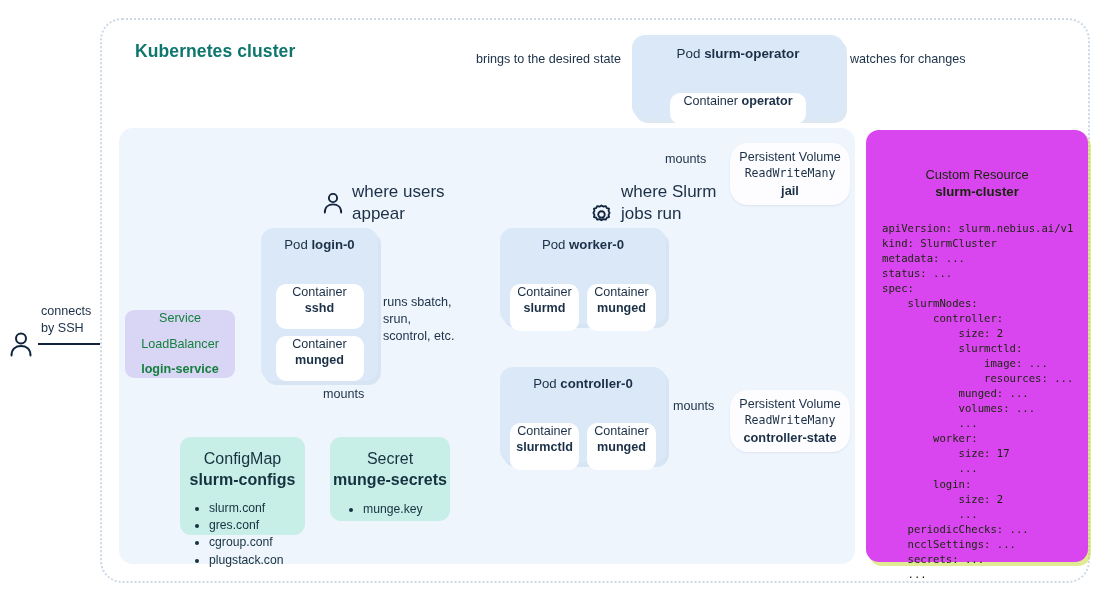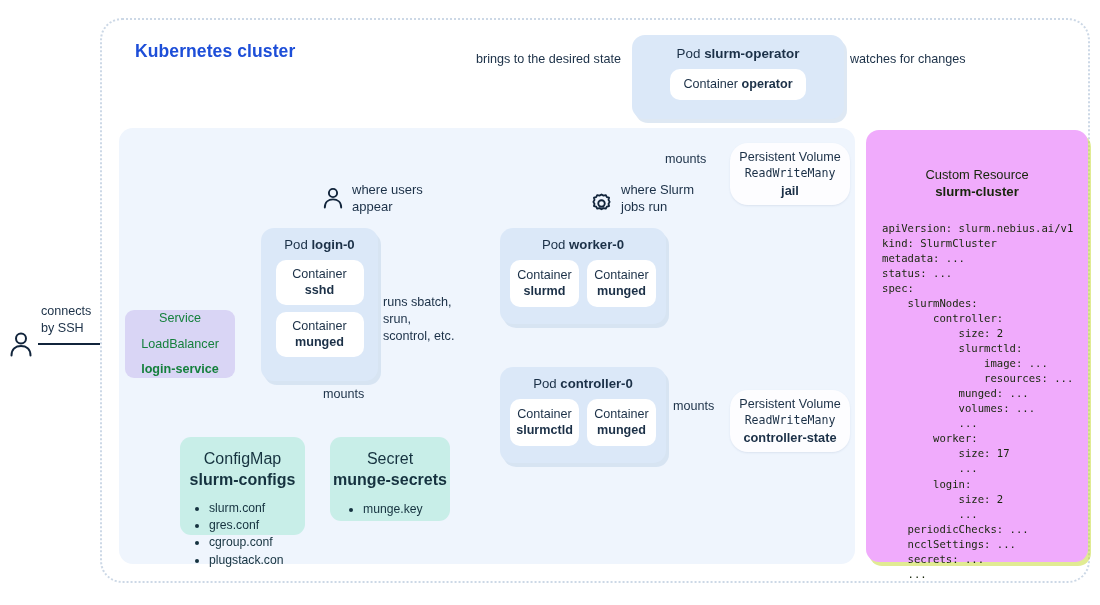--- a/index.html
+++ b/index.html
@@ -10,43 +10,43 @@
 
   .abs{position:absolute;box-sizing:border-box;}
 
   
   #cluster-boundary{
     left:100px;top:18px;width:990px;height:565px;
     border:2px dotted #ccd8e6;border-radius:22px;background:#ffffff;
   }
   #cluster-title{
     left:135px;top:41px;width:360px;height:26px;
-    font-size:17.5px;font-weight:bold;color:#1d4ed8;letter-spacing:.1px;
+    font-size:17.5px;font-weight:bold;color:#0f766e;letter-spacing:.1px;
   }
 
   
   #inner-panel{
     left:119px;top:128px;width:736px;height:436px;
     background:#eff5fd;border-radius:14px;
   }
 
   
   .pod-box{
     background:#dbe8f8;border-radius:13px;
     box-shadow:3px 4px 0 0 rgba(195,213,234,.55);
-    display:flex;flex-direction:column;align-items:center;
+    display:flex;flex-direction:column;align-items:center;gap:24px;
   }
   .pod-title{font-size:13.2px;color:#1b3047;margin-top:9px;margin-bottom:7px;
              text-align:center;line-height:1.2;}
   .pod-title b{font-weight:bold;}
   .containers{display:flex;gap:8px;padding:0 9px 10px 9px;}
   .container-box{
     background:#ffffff;border-radius:10px;
     font-size:12.6px;line-height:1.32;text-align:center;color:#1b3047;
-    display:flex;flex-direction:column;justify-content:center;align-items:center;
+    display:flex;flex-direction:column;align-items:center;
   }
   .container-box b{font-weight:bold;}
 
   
   #pod-operator{left:632px;top:35px;width:212px;height:84px;}
   #pod-operator .pod-title{margin-top:11px;font-size:13.4px;}
   #pod-operator .container-box{width:136px;height:31px;}
 
   
   #pod-login{left:261px;top:228px;width:117px;height:153px;}
@@ -88,21 +88,21 @@
   #secret-box{left:330px;top:437px;width:120px;height:84px;}
   .teal-title{text-align:center;font-size:16px;line-height:1.33;margin-top:11px;}
   .teal-title b{font-weight:bold;}
   .teal-list{margin:9px 0 0 0;padding-left:29px;font-size:12.2px;line-height:1.42;}
   .teal-list li{margin:0;padding:0;}
   #secret-box .teal-list{padding-left:33px;margin-top:10px;}
 
   
   #custom-resource{
     left:866px;top:130px;width:222px;height:432px;
-    background:#f0abfc;border-radius:13px;
+    background:#d946ef;border-radius:13px;
     box-shadow:3px 4px 0 0 rgba(196,216,40,.5);
   }
   #cr-title{
     margin-top:36px;text-align:center;font-size:12.9px;line-height:1.34;color:#17260b;
   }
   #cr-title b{font-weight:bold;font-size:13.2px;}
   #cr-yaml{
     margin:20px 0 0 16px;font-family:"DejaVu Sans Mono",monospace;
     font-size:10.6px;line-height:1.42;white-space:pre;color:#17260b;
   }
@@ -114,21 +114,21 @@
   #lbl-connects{left:41px;top:303px;width:90px;}
   #lbl-mounts-jail{left:665px;top:151px;width:70px;}
   #lbl-mounts-cs{left:673px;top:398px;width:70px;}
   #lbl-mounts-cfg{left:323px;top:386px;width:70px;}
   #lbl-runs{left:383px;top:294px;width:100px;}
 
   
   .note{display:flex;align-items:center;gap:8px;}
   #note-users{left:322px;top:181px;}
   #note-slurm{left:590px;top:181px;align-items:flex-end;}
-  .note-text{font-size:13px;line-height:1.32;color:#1b3047;}
+  .note-text{font-size:17px;line-height:1.32;color:#1b3047;}
 
   svg.icon{display:block;}
   #user-figure{left:8px;top:330px;}
 </style>
 </head>
 <body>
 
 <div id="canvas">
 
   <svg class="abs" style="left:0;top:0;width:1100px;height:605px;" viewBox="0 0 1100 605">

